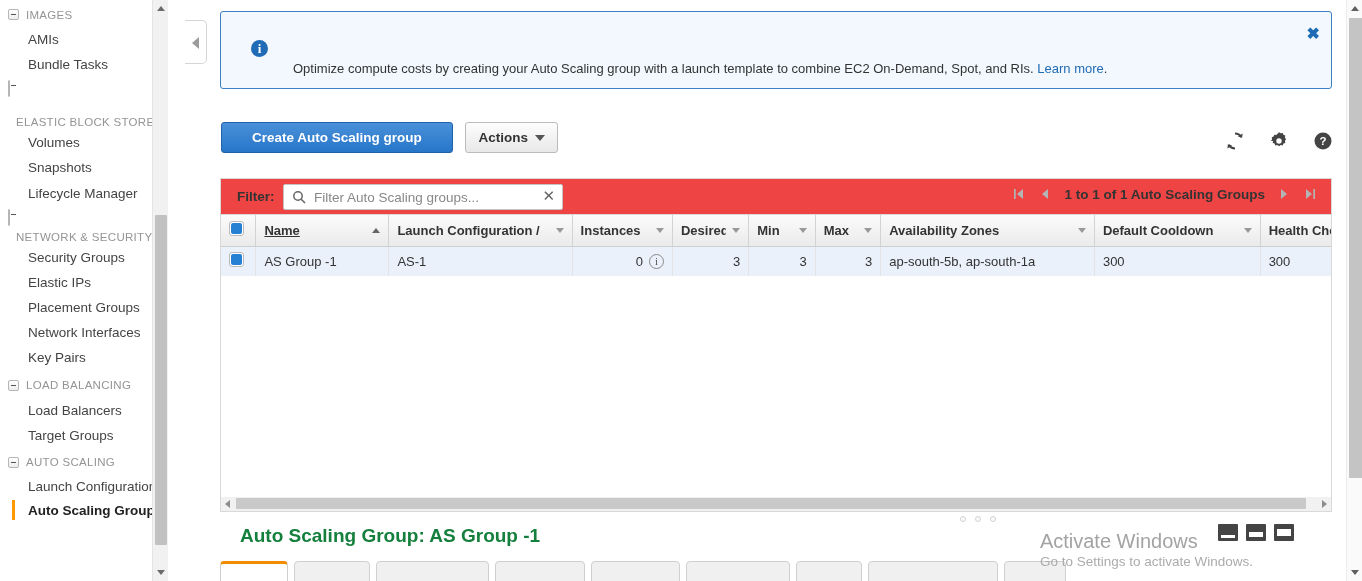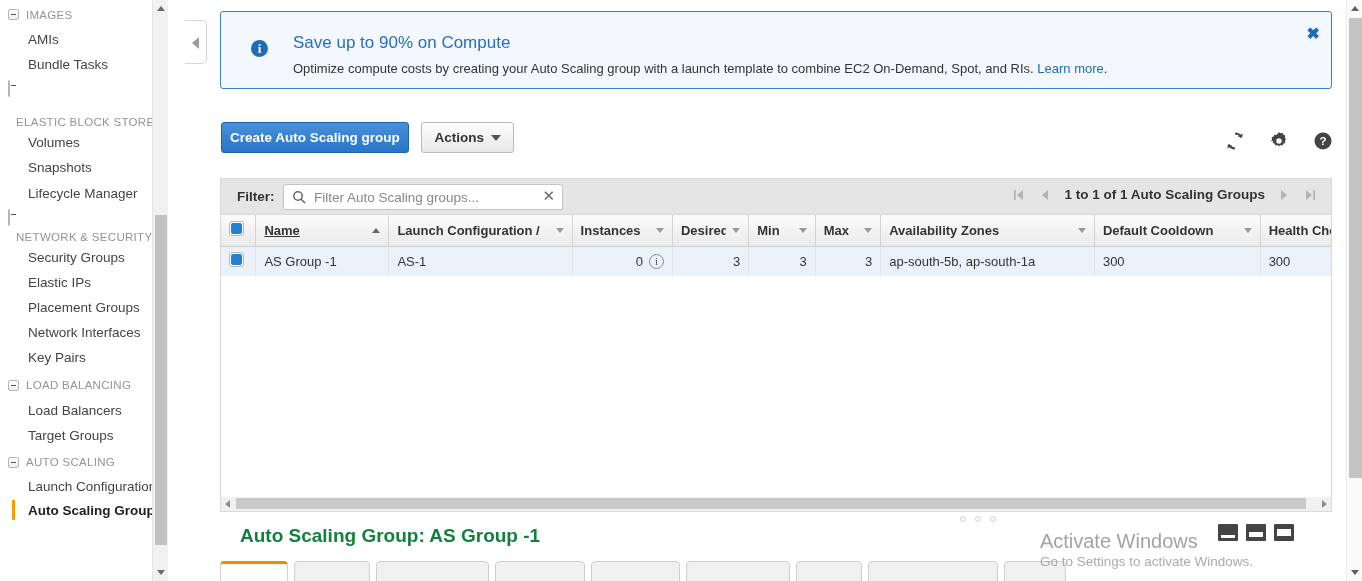--- a/index.html
+++ b/index.html
@@ -157,21 +157,21 @@
     font-size: 16px;
     font-weight: bold;
     cursor: pointer;
     line-height: 1;
   }
 
   
   .toolbar { position: absolute; left: 14px; top: 122px; height: 32px; }
   .btn-primary {
     display: inline-block;
-    height: 31px; padding: 0 8px;
+    height: 31px; padding: 0 30px;
     background: linear-gradient(#4a90d9, #2676c9);
     border: 1px solid #2163ab;
     border-radius: 3px;
     color: #fff;
     font-size: 13.5px; font-weight: bold;
     line-height: 30px;
     cursor: pointer;
     vertical-align: top;
     text-align: right;
   }
@@ -199,21 +199,21 @@
   .tool-icons {
     position: absolute; right: 12px; top: 130px;
     display: flex; gap: 22px; align-items: center;
   }
   .tool-icons svg { cursor: pointer; display: block; }
 
   
   .filter-bar {
     position: absolute; left: 13px; top: 178px;
     width: 1112px; height: 36px;
-    background: #e5e5e5;
+    background: #ef4444;
     border: 1px solid #d9d9d9;
     border-bottom: none;
   }
   .filter-label {
     position: absolute; left: 16px; top: 10px;
     font-size: 13.5px; font-weight: bold; color: #333;
   }
   .filter-input-wrap {
     position: absolute; left: 62px; top: 5px;
     width: 280px; height: 26px;
@@ -231,21 +231,21 @@
     color: #333;
   }
   .filter-input::placeholder { color: #888; }
   .search-icon { position: absolute; left: 8px; top: 5px; }
   .filter-clear {
     position: absolute; right: 7px; top: 3px;
     color: #666; font-size: 15px; cursor: pointer; line-height: 1;
   }
   .pager {
     position: absolute; right: 14px; top: 8px;
-    display: flex; align-items: flex-end; gap: 12px;
+    display: flex; align-items: flex-start; gap: 12px;
     font-size: 13.5px; font-weight: bold; color: #333;
   }
   .pager svg { cursor: pointer; display: block; }
 
   
   .table-wrap {
     position: absolute; left: 13px; top: 214px;
     width: 1112px; height: 288px;
     border: 1px solid #d9d9d9;
     background: #fff;
@@ -490,21 +490,20 @@
       <div class="sb-arrow down"></div>
     </div>
   </div>
 
   <div class="collapse-handle"></div>
 
   <div class="main">
 
     <div class="banner">
       <div class="banner-icon">i</div>
-      <div class="banner-title">Save up to 90% on Compute</div>
       <div class="banner-body">
         <span>Optimize compute costs by creating your Auto Scaling group with a launch template to combine EC2 On-Demand, Spot, and RIs.</span>
         <span class="banner-link">Learn more</span><span>.</span>
       </div>
       <div class="banner-close">✖</div>
     </div>
 
     <div class="toolbar">
       <span class="btn-primary">Create Auto Scaling group</span>
       <span class="btn-secondary"><span>Actions</span><i class="caret-down"></i></span>

